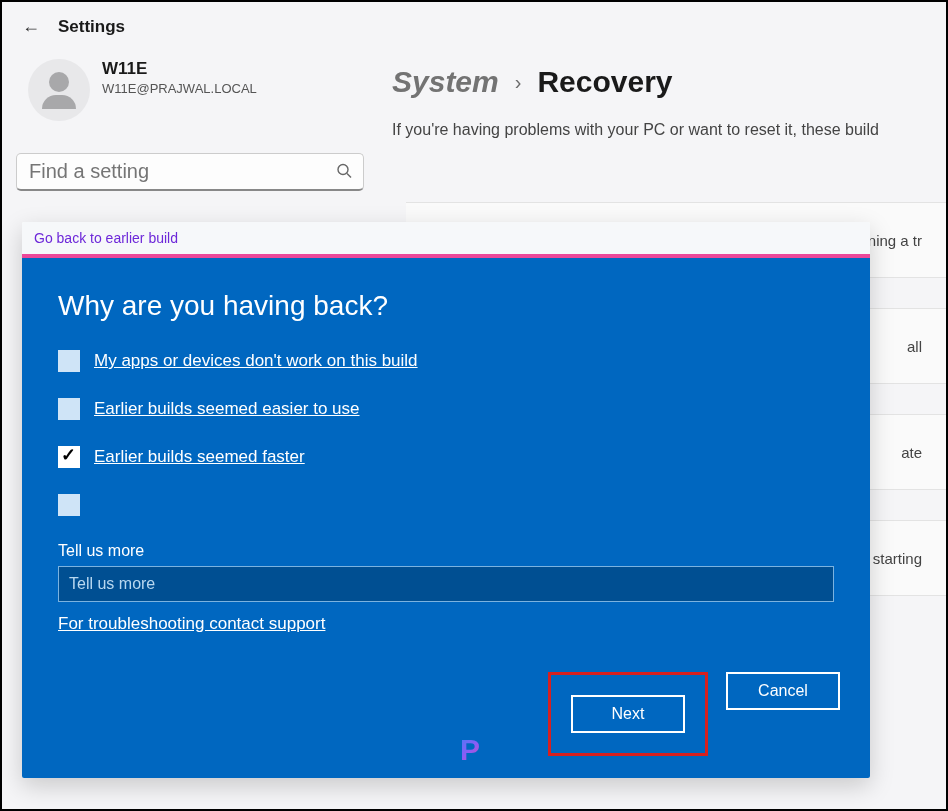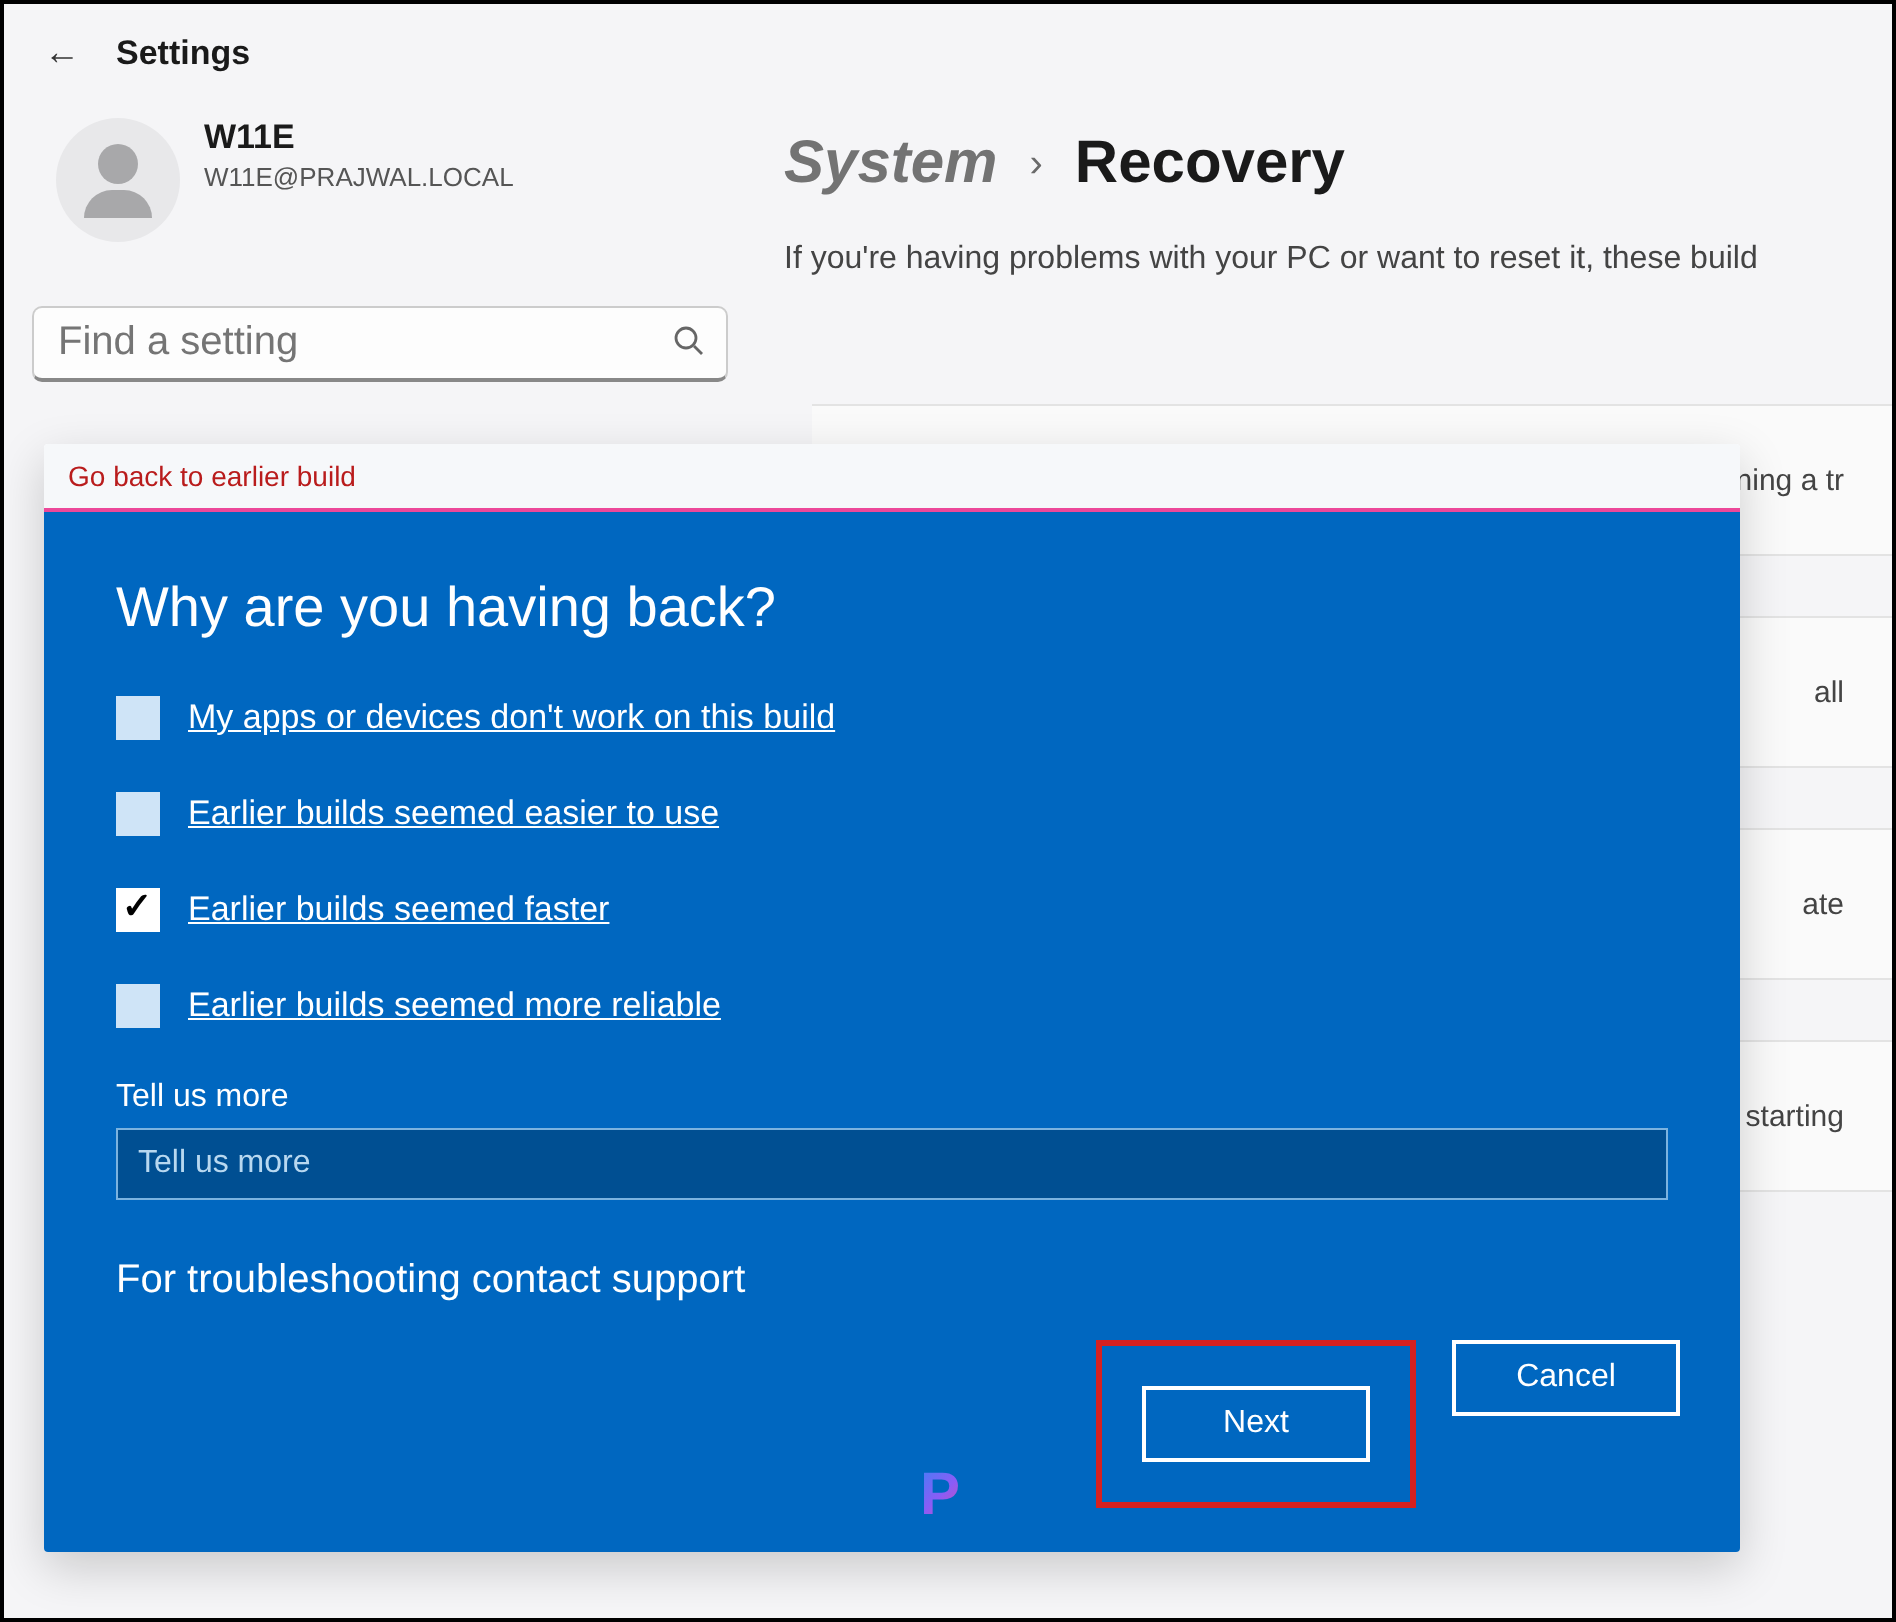--- a/index.html
+++ b/index.html
@@ -28,35 +28,35 @@
     .bc-parent { font-size: 30px; font-weight: 600; color: #737373; font-style: italic; }
     .bc-sep { font-size: 20px; color: #6a6a6a; }
     .bc-current { font-size: 30px; font-weight: 700; color: #1a1a1a; }
     .desc-text { font-size: 16px; color: #444; }
     
     .bg-items { position: absolute; right: 0; top: 200px; width: 540px; }
     .bg-item { height: 76px; border-top: 1px solid #e3e3e3; border-bottom: 1px solid #e3e3e3; background: #fafafa; margin-bottom: 30px; display: flex; align-items: center; justify-content: flex-end; padding-right: 24px; color: #444; font-size: 15px; }
     
     
     .dialog { position: absolute; left: 20px; top: 220px; width: 848px; background: #fff; box-shadow: 0 8px 24px rgba(0,0,0,0.18); border-radius: 2px; overflow: hidden; }
-    .dialog-titlebar { background: #f6f8fa; padding: 8px 12px; font-size: 14px; color: #b91c1c; border-bottom: 2px solid #ec4899; }
+    .dialog-titlebar { background: #f6f8fa; padding: 8px 12px; font-size: 14px; color: #6d28d9; border-bottom: 4px solid #ec4899; }
     .dialog-body { background: #0067c0; color: #fff; padding: 32px 36px 26px 36px; min-height: 520px; position: relative; }
     .dialog-heading { font-size: 28px; font-weight: 400; margin-bottom: 28px; }
     
     .check-row { display: flex; align-items: center; gap: 14px; margin-bottom: 26px; }
     .chk { width: 22px; height: 22px; background: #cfe4f7; border: none; flex-shrink: 0; position: relative; cursor: pointer; }
     .chk.checked { background: #fff; }
     .chk.checked::after { content: "✓"; position: absolute; left: 3px; top: -2px; font-size: 18px; font-weight: 700; color: #000; }
     .check-label { font-size: 17px; font-weight: 400; text-decoration: underline; }
     
     .tell-label { font-size: 16px; margin-top: 8px; margin-bottom: 6px; }
     .tell-input { width: 100%; height: 36px; background: #004f92; border: 1px solid #7bb3e0; color: #cfe4f7; padding: 0 10px; font-size: 16px; outline: none; }
     .tell-input::placeholder { color: #b8d8f0; }
     
-    .support-link { display: inline-block; margin-top: 29px; font-size: 20px; color: #fff; cursor: pointer; }
+    .support-link { display: inline-block; margin-top: 12px; font-size: 17px; color: #fff; text-decoration: underline; cursor: pointer; }
     
     .btn-row { position: absolute; right: 30px; bottom: 22px; display: flex; gap: 18px; }
     .dlg-btn { width: 114px; height: 38px; border: 2px solid #fff; background: transparent; color: #fff; font-size: 16px; cursor: pointer; }
     .highlight-wrap { border: 3px solid #d62020; padding: 20px; }
     
     .logo { position: absolute; left: 428px; bottom: 8px; width: 40px; height: 40px; display: flex; align-items: center; justify-content: center; }
     .logo-p { font-size: 30px; font-weight: 900; background: linear-gradient(135deg, #3b82f6, #8b5cf6, #ec4899); -webkit-background-clip: text; background-clip: text; color: transparent; }
   </style>
 </head>
 <body>
@@ -118,21 +118,20 @@
     <div class="check-row">
       <div class="chk"></div>
       <span class="check-label">Earlier builds seemed easier to use</span>
     </div>
     <div class="check-row">
       <div class="chk checked"></div>
       <span class="check-label">Earlier builds seemed faster</span>
     </div>
     <div class="check-row">
       <div class="chk"></div>
-      <span class="check-label">Earlier builds seemed more reliable</span>
     </div>
     
     <div class="tell-label">Tell us more</div>
     <input class="tell-input" placeholder="Tell us more" style="">
     
     <a class="support-link">For troubleshooting contact support</a>
     
     <div class="btn-row">
       <div class="highlight-wrap">
         <button class="dlg-btn">Next</button>

